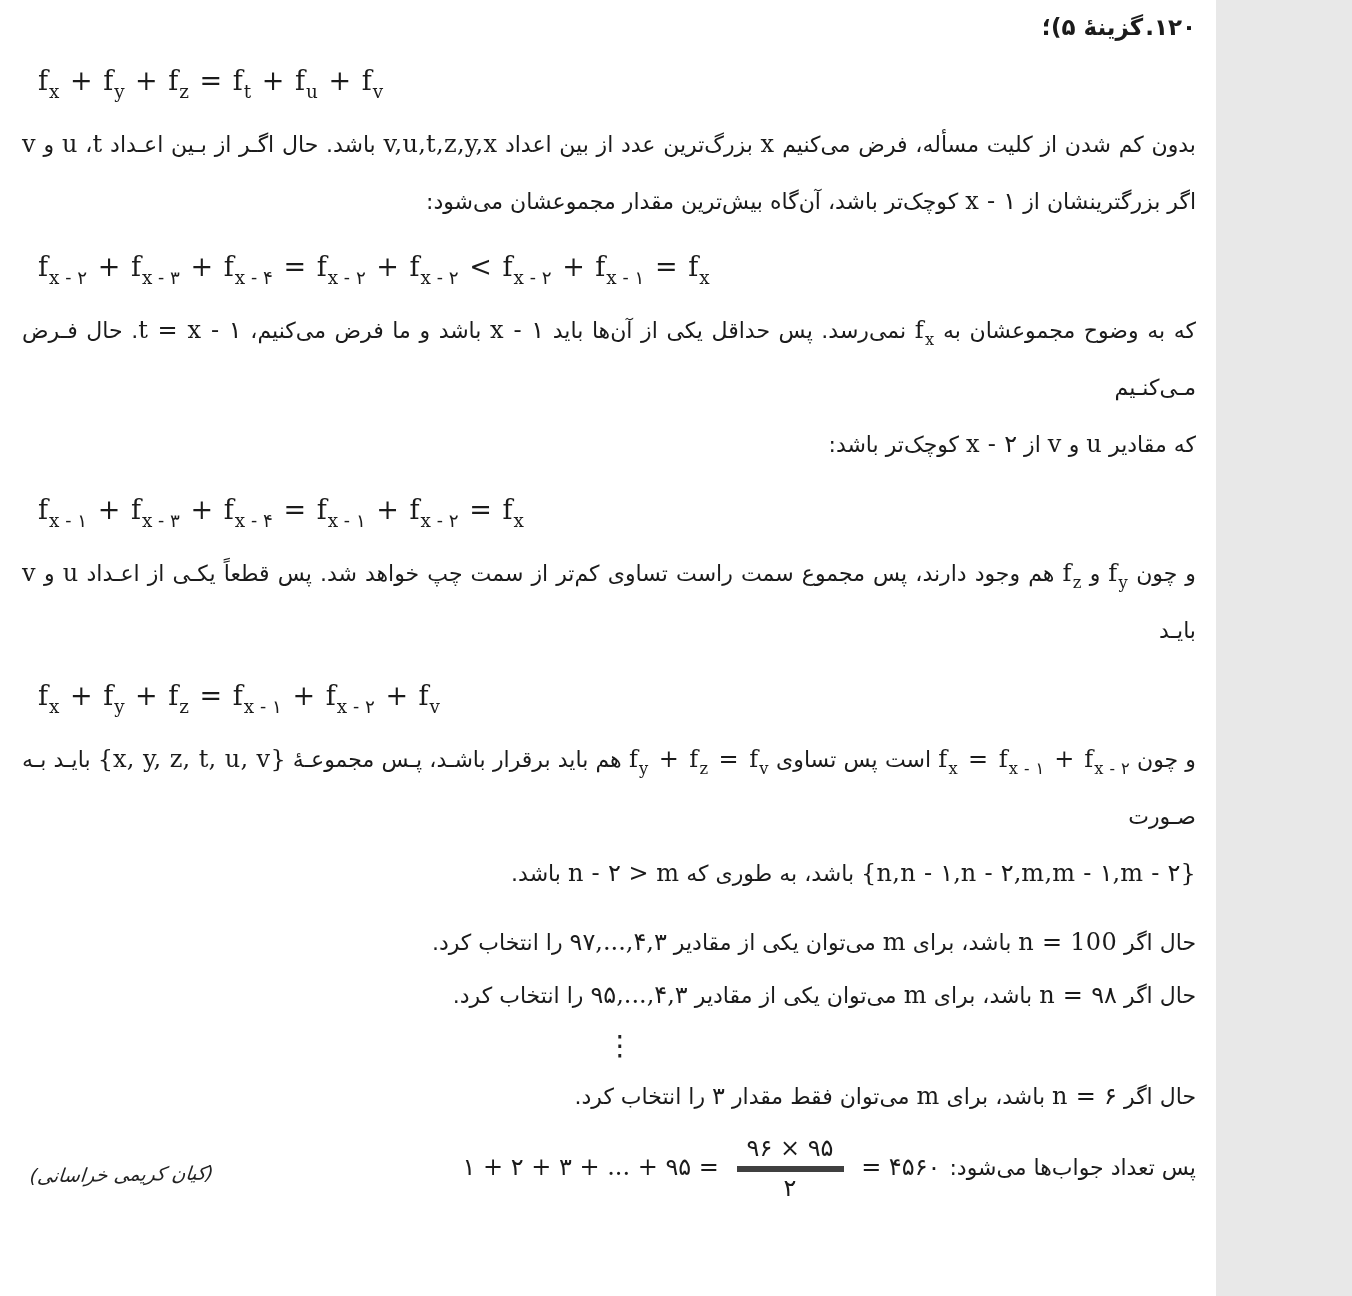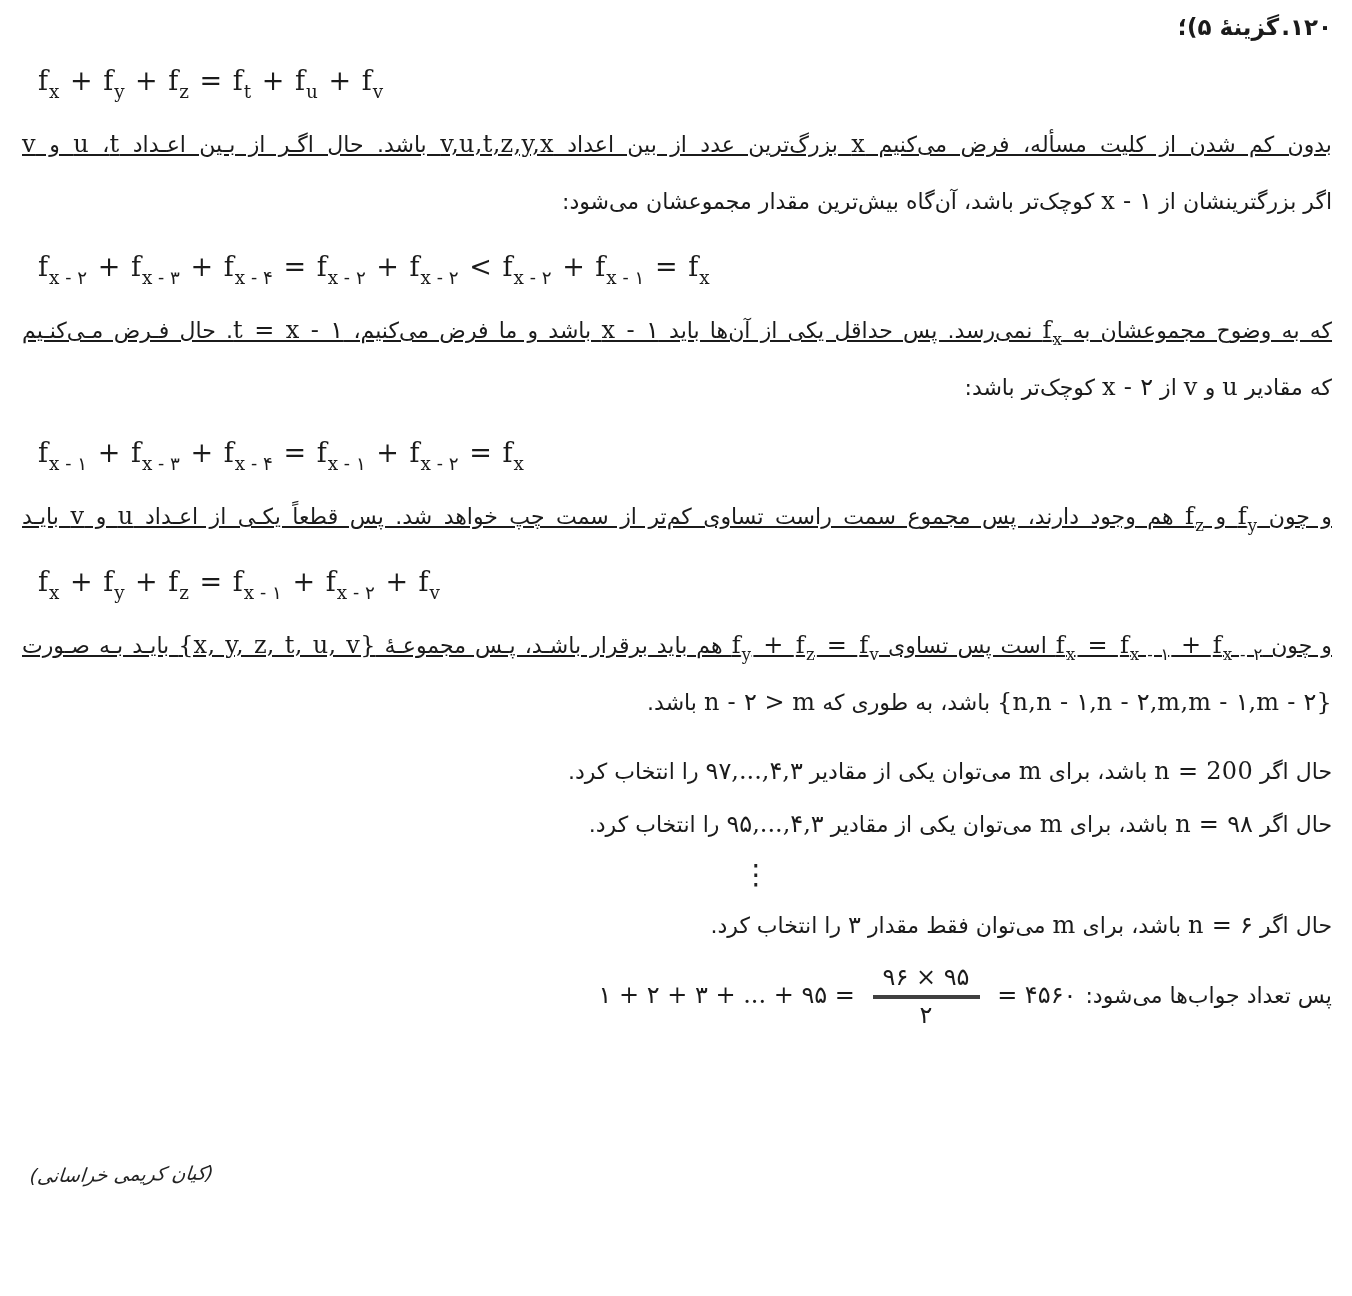--- a/index.html
+++ b/index.html
@@ -1,18 +1,18 @@
 <!DOCTYPE html>
 <html lang="fa"><head>
 <meta charset="utf-8">
 <style>
   html, body { margin: 0; padding: 0; background: #e8e8e8; }
   .page {
     position: relative;
-    width: 1352px;
+    width: 1216px;
     height: 1296px;
     background: #ffffff;
     color: #1b1b1b;
     font-family: "DejaVu Sans", sans-serif;
     direction: rtl;
     box-sizing: border-box;
     padding: 10px 20px 0 22px;
     overflow: hidden;
   }
   .header {
@@ -44,21 +44,21 @@
     direction: ltr;
   }
   .mop { padding: 0 2px; }
 
   .para {
     font-size: 22px;
     line-height: 57px;
     text-align: right;
   }
   .line { display: block; text-align: right; }
-  .line.fill { text-align: justify; text-align-last: justify; text-decoration: underline; }
+  .line.fill { text-align: justify; text-align-last: justify; }
 
   .m {
     font-family: "DejaVu Serif", "DejaVu Sans", serif;
     font-size: 24px;
     direction: ltr;
     unicode-bidi: isolate-override;
     letter-spacing: 0.3px;
   }
   .fa { font-family: "DejaVu Sans", sans-serif; }
 
@@ -74,21 +74,21 @@
   }
 
   .final { margin-top: 12px; line-height: 1.35; }
   .frac {
     display: inline-block;
     vertical-align: middle;
     text-align: center;
     margin: 0 8px;
     line-height: 1.15;
   }
-  .frac .num { display: block; border-bottom: 4px solid #404040; padding: 0 10px 3px; }
+  .frac .num { display: block; border-bottom: 6px solid #404040; padding: 0 10px 3px; }
   .frac .den { display: block; padding-top: 3px; }
 
   .signature {
     position: absolute;
     left: 30px;
     top: 1163px;
     font-size: 19px;
     font-style: italic;
     transform: skewX(-6deg) rotate(-1deg);
     color: #232323;
@@ -115,21 +115,21 @@
       <div class="math-line"><span class="mbase">f</span><sub class="msub">x - ۱</sub><span class="mop"> + </span><span class="mbase">f</span><sub class="msub">x - ۳</sub><span class="mop"> + </span><span class="mbase">f</span><sub class="msub">x - ۴</sub><span class="mop"> = </span><span class="mbase">f</span><sub class="msub">x - ۱</sub><span class="mop"> + </span><span class="mbase">f</span><sub class="msub">x - ۲</sub><span class="mop"> = </span><span class="mbase">f</span><sub class="msub">x</sub></div>
       <div class="para">
         <div class="line fill"><span class="fa">و چون </span><span class="m mt"><span class="mbase">f</span><sub class="msub">y</sub></span><span class="fa"> و </span><span class="m mt"><span class="mbase">f</span><sub class="msub">z</sub></span><span class="fa"> هم وجود دارند، پس مجموع سمت راست تساوی کم‌تر از سمت چپ خواهد شد. پس قطعاً یکـی از اعـداد </span><span class="m">u</span><span class="fa"> و </span><span class="m">v</span><span class="fa"> بایـد</span></div>
       </div>
       <div class="math-line"><span class="mbase">f</span><sub class="msub">x</sub><span class="mop"> + </span><span class="mbase">f</span><sub class="msub">y</sub><span class="mop"> + </span><span class="mbase">f</span><sub class="msub">z</sub><span class="mop"> = </span><span class="mbase">f</span><sub class="msub">x - ۱</sub><span class="mop"> + </span><span class="mbase">f</span><sub class="msub">x - ۲</sub><span class="mop"> + </span><span class="mbase">f</span><sub class="msub">v</sub></div>
       <div class="para">
         <div class="line fill"><span class="fa">و چون </span><span class="m mt"><span class="mbase">f</span><sub class="msub">x</sub><span class="mop"> = </span><span class="mbase">f</span><sub class="msub">x - ۱</sub><span class="mop"> + </span><span class="mbase">f</span><sub class="msub">x - ۲</sub></span><span class="fa"> است پس تساوی </span><span class="m mt"><span class="mbase">f</span><sub class="msub">y</sub><span class="mop"> + </span><span class="mbase">f</span><sub class="msub">z</sub><span class="mop"> = </span><span class="mbase">f</span><sub class="msub">v</sub></span><span class="fa"> هم باید برقرار باشـد، پـس مجموعـۀ </span><span class="m">{x, y, z, t, u, v}</span><span class="fa"> بایـد بـه صـورت</span></div>
         <div class="line"><span class="m">{n,n - ۱,n - ۲,m,m - ۱,m - ۲}</span><span class="fa"> باشد، به طوری که </span><span class="m">n - ۲ &gt; m</span><span class="fa"> باشد.</span></div>
       </div>
       <div class="para case first-case">
-        <div class="line"><span class="fa">حال اگر </span><span class="m">n = 200</span><span class="fa"> باشد، برای </span><span class="m">m</span><span class="fa"> می‌توان یکی از مقادیر </span><span class="m">۹۷,...,۴,۳</span><span class="fa"> را انتخاب کرد.</span></div>
+        <div class="line"><span class="fa">حال اگر </span><span class="m">n = 100</span><span class="fa"> باشد، برای </span><span class="m">m</span><span class="fa"> می‌توان یکی از مقادیر </span><span class="m">۹۷,...,۴,۳</span><span class="fa"> را انتخاب کرد.</span></div>
       </div>
       <div class="para case">
         <div class="line"><span class="fa">حال اگر </span><span class="m">n = ۹۸</span><span class="fa"> باشد، برای </span><span class="m">m</span><span class="fa"> می‌توان یکی از مقادیر </span><span class="m">۹۵,...,۴,۳</span><span class="fa"> را انتخاب کرد.</span></div>
       </div>
       <div class="vdots">⋮</div>
       <div class="para case">
         <div class="line"><span class="fa">حال اگر </span><span class="m">n = ۶</span><span class="fa"> باشد، برای </span><span class="m">m</span><span class="fa"> می‌توان فقط مقدار </span><span class="m">۳</span><span class="fa"> را انتخاب کرد.</span></div>
       </div>
       <div class="para final">
         <div class="line"><span class="fa">پس تعداد جواب‌ها می‌شود: </span><span class="m mt"><span class="mop">۱ + ۲ + ۳ + ... + ۹۵ = </span><span class="frac"><span class="num">۹۶ × ۹۵</span><span class="den">۲</span></span><span class="mop"> = ۴۵۶۰</span></span></div>

